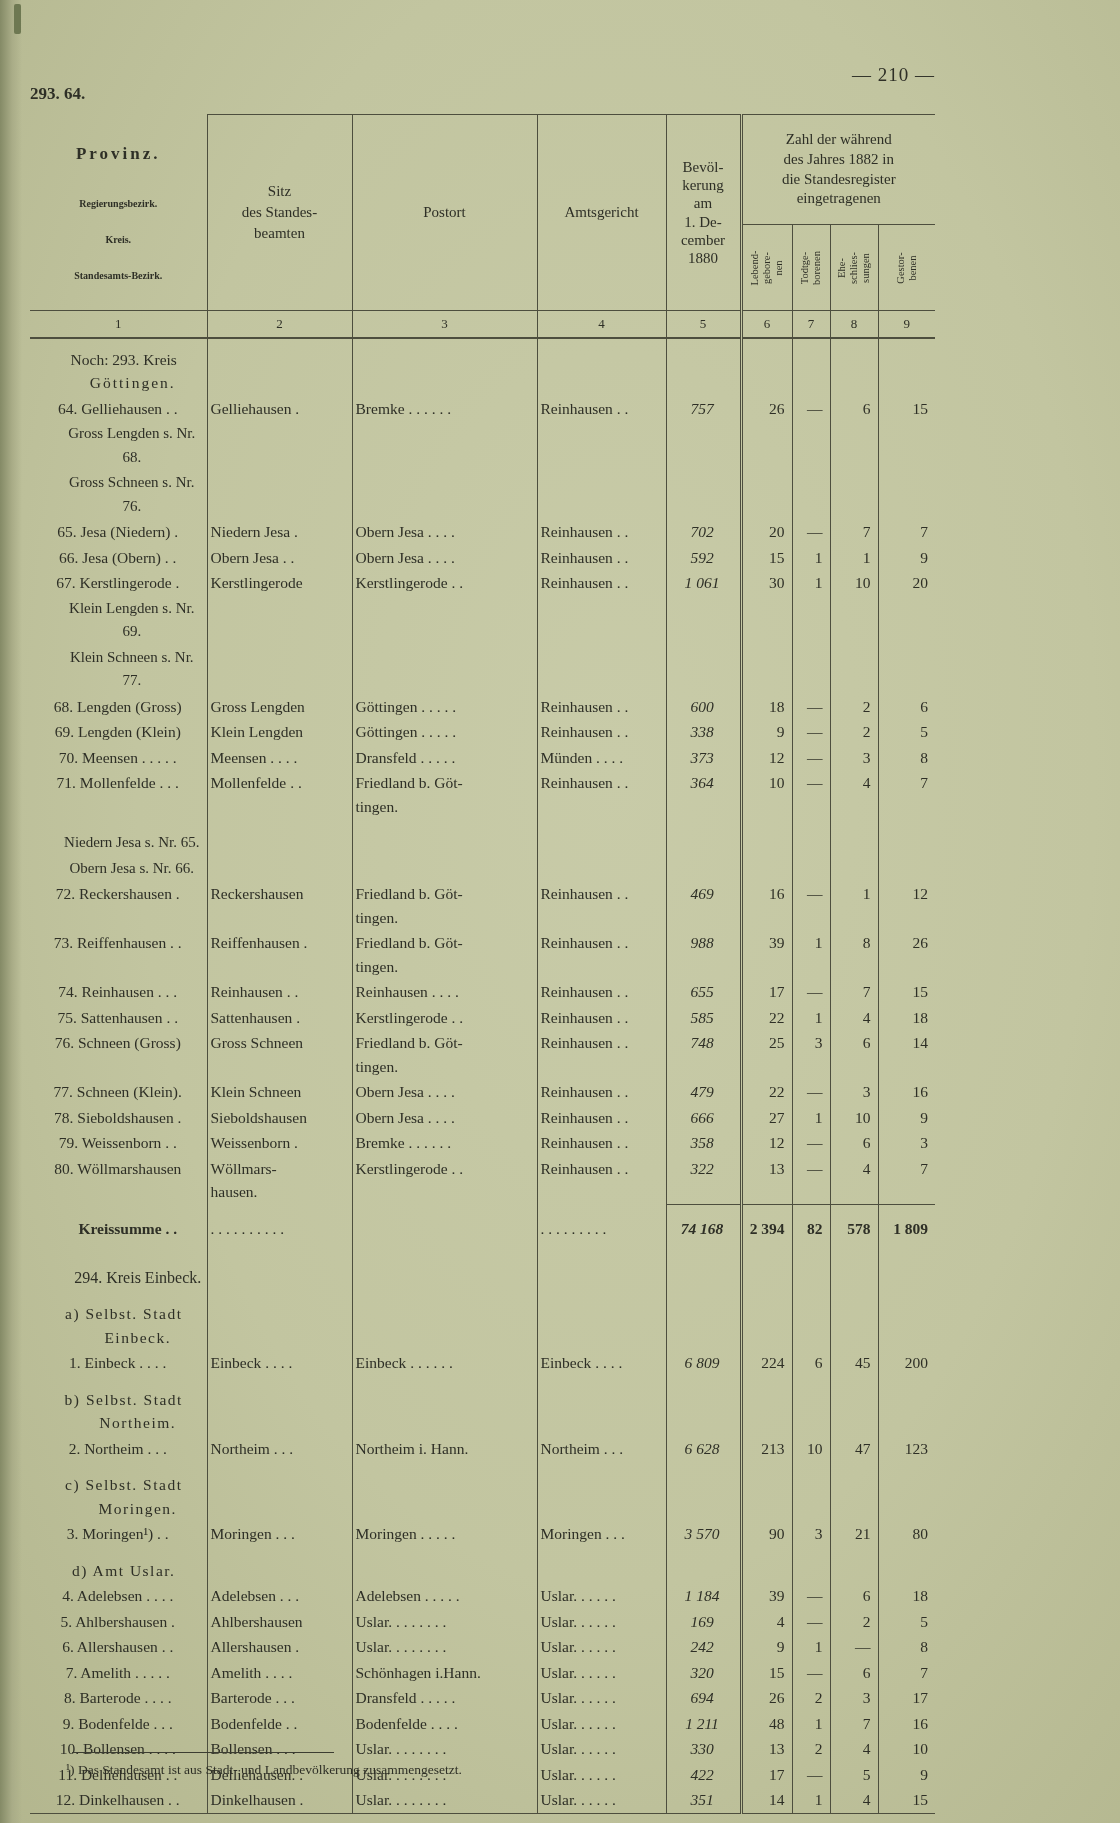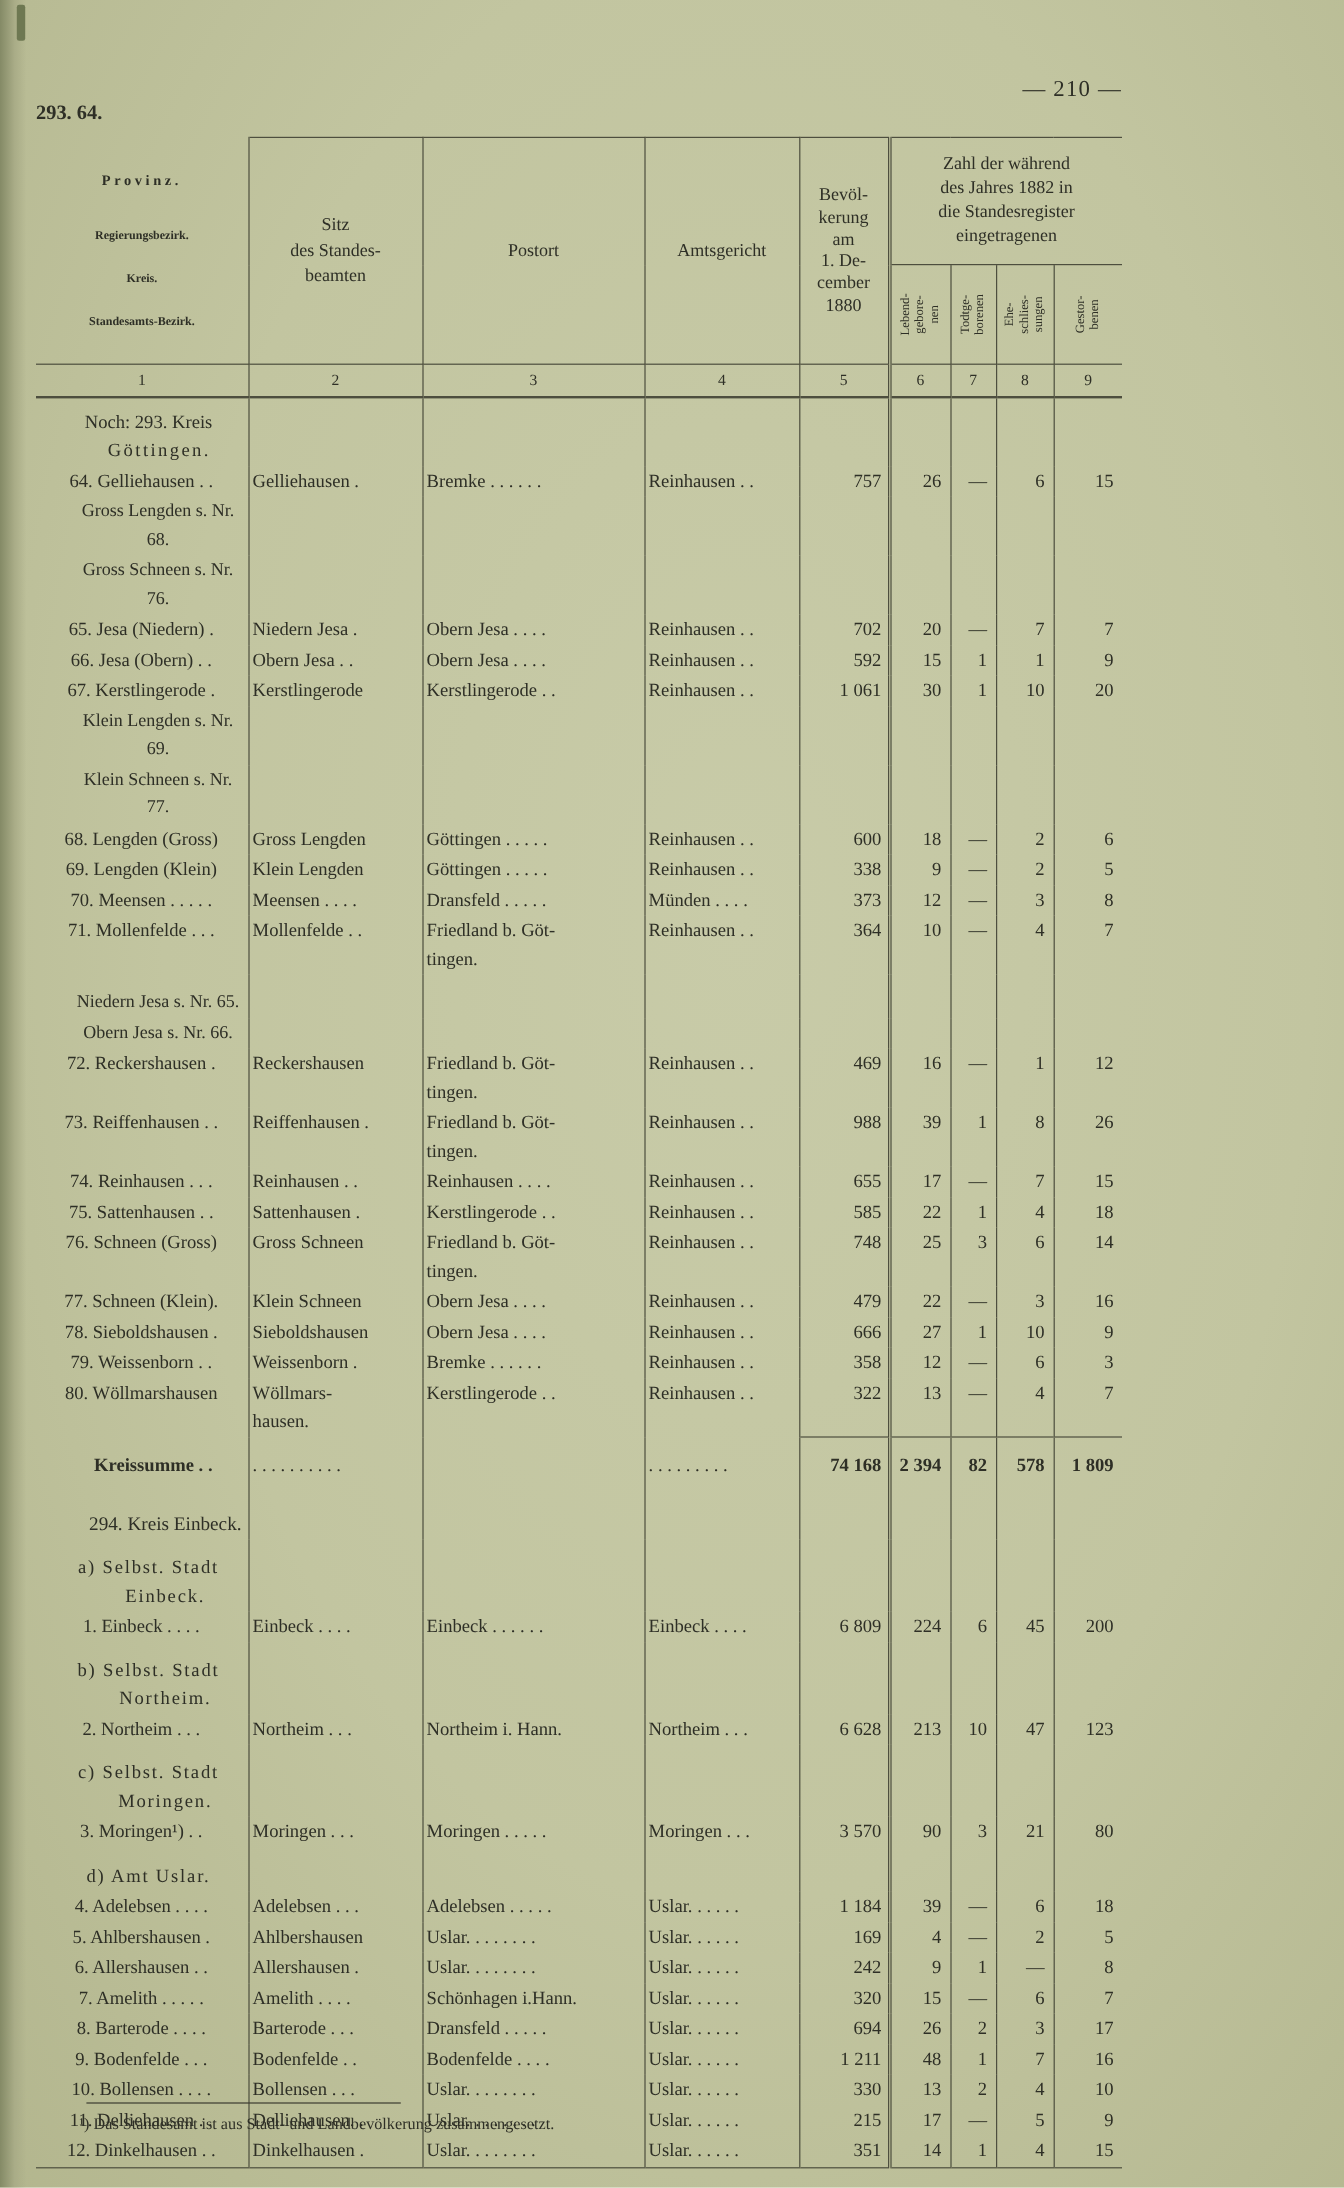--- a/index.html
+++ b/index.html
@@ -18,21 +18,21 @@
   .scan-artifact { position:absolute; left:14px; top:4px; width:7px; height:30px; background:#6e7852; border-radius:2px; }
   .page-number { position:absolute; top:64px; left:30px; width:905px; text-align:right; font-size:19px; letter-spacing:1px; }
   .margin-label { position:absolute; top:84px; left:30px; font-size:17px; font-weight:700; }
 
   table { position:absolute; left:30px; top:114px; width:905px; border-collapse:collapse; table-layout:fixed; }
   :root { --ln:#4d4e3e; }
 
   thead th { border:1px solid var(--ln); font-weight:400; vertical-align:middle; padding:3px 2px; white-space:pre-line; text-align:center; }
   .hc { font-size:15px; line-height:1.4; }
   .hc1 { border-left:none; border-top:none; padding:6px 4px; }
-  .h-prov { font-weight:700; letter-spacing:3px; font-size:12px; margin-bottom:10px; }
+  .h-prov { font-weight:700; letter-spacing:3px; font-size:17px; margin-bottom:10px; }
   .h-b { font-weight:700; font-size:10px; line-height:1.5; }
   .hc5 { font-size:15px; line-height:1.22; }
   .hgroup { height:95px; border-left:3px double var(--ln); border-right:none; font-size:15px; line-height:1.32; }
   .vth { position:relative; height:74px; padding:0; }
   .vth span {
     position:absolute; left:50%; top:50%; width:72px;
     transform:translate(-50%,-50%) rotate(-90deg);
     font-size:10.5px; line-height:1.12; text-align:center; white-space:pre-line;
   }
   .vth6 { border-left:3px double var(--ln); }
@@ -44,21 +44,21 @@
 
   tbody td {
     border-left:1px solid var(--ln);
     vertical-align:top;
     font-size:15.5px; line-height:23.5px;
     padding:1px 3px;
     white-space:pre-line;
   }
   tbody td.c1 { border-left:none; padding-left:2px;text-align:center; }
   tbody td.c6 { border-left:3px double var(--ln); }
-  tbody td.c5 { text-align:right; padding-right:5px; }
+  tbody td.c5 { text-align:center; padding-right:5px;font-style:italic; }
   tbody td.c6, tbody td.c7, tbody td.c8, tbody td.c9 { text-align:right; padding-right:7px; }
   tbody tr:first-child td { padding-top:9px; }
   tbody tr:last-child td { border-bottom:1px solid var(--ln); }
 
   tr.g1 > td { padding-top:12px; }
   tr.g2 > td { padding-top:24px; }
 
   .row-n .c1 { padding-left:30px; font-size:15px; }
   .row-h .l1 { padding-left:12px; }
   .row-h .l2 { padding-left:30px; letter-spacing:2px; }
@@ -586,21 +586,21 @@
         <td class="c6">13</td>
         <td class="c7">2</td>
         <td class="c8">4</td>
         <td class="c9">10</td>
       </tr>
       <tr class="row-d">
         <td class="c1">11. Delliehausen . .</td>
         <td class="c2">Delliehausen. .</td>
         <td class="c3">Uslar. . . . . . . .</td>
         <td class="c4">Uslar. . . . . .</td>
-        <td class="c5">215</td>
+        <td class="c5">422</td>
         <td class="c6">17</td>
         <td class="c7">—</td>
         <td class="c8">5</td>
         <td class="c9">9</td>
       </tr>
       <tr class="row-d">
         <td class="c1">12. Dinkelhausen . .</td>
         <td class="c2">Dinkelhausen .</td>
         <td class="c3">Uslar. . . . . . . .</td>
         <td class="c4">Uslar. . . . . .</td>

